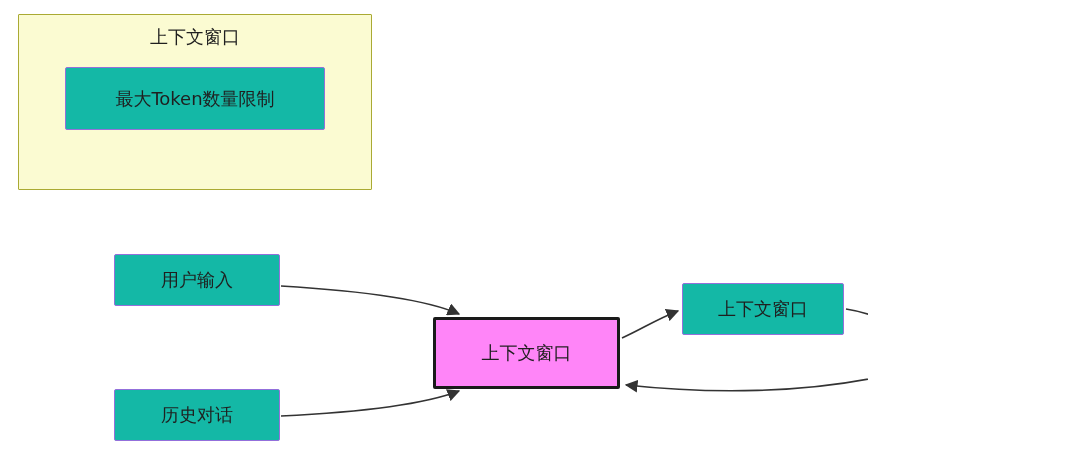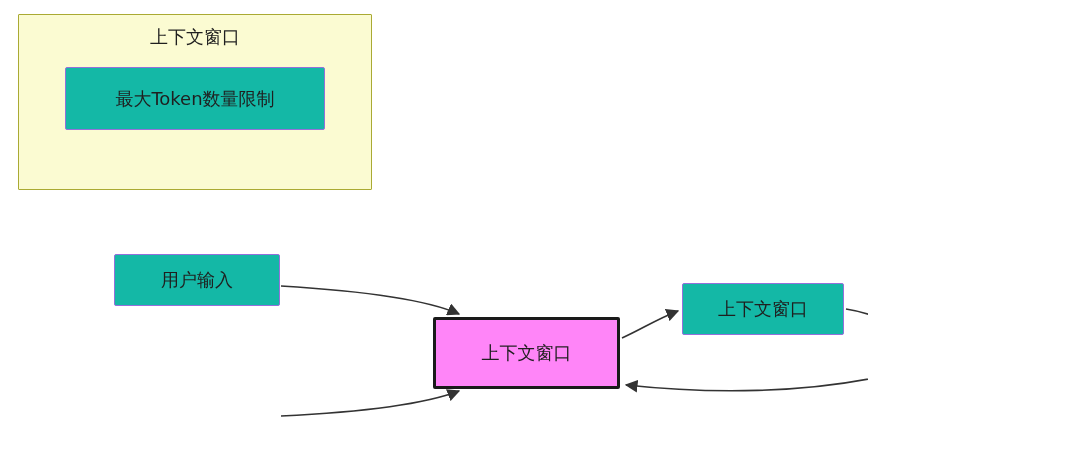--- a/index.html
+++ b/index.html
@@ -95,20 +95,23 @@
   <div class="cluster">
     <div class="cluster-title">上下文窗口</div>
   </div>
   <div class="node node-inner-limit">
     <span>最大Token数量限制</span>
   </div>
 
   <div class="node node-user-input">
     <span>用户输入</span>
   </div>
+  <div class="node node-history">
+    <span>历史对话</span>
+  </div>
   <div class="node node-context">
     <span>上下文窗口</span>
   </div>
   <div class="node node-model">
     <span>上下文窗口</span>
   </div>
 
 </div>
 
 </body></html>

